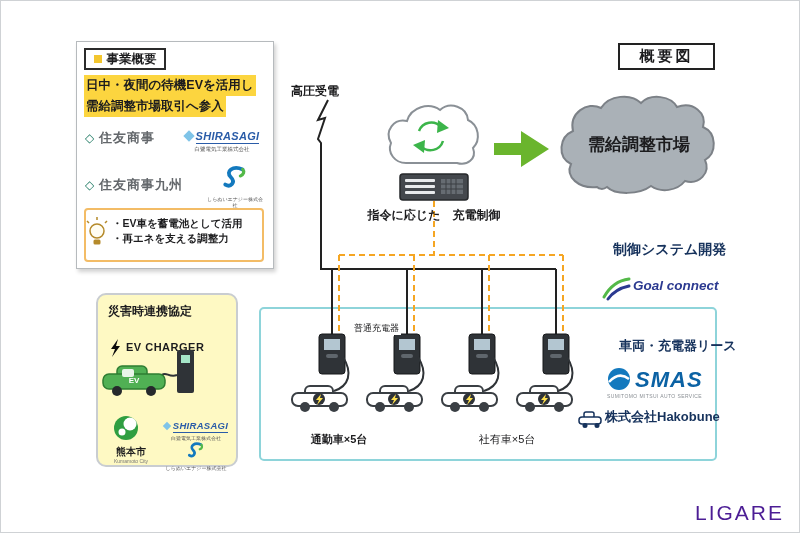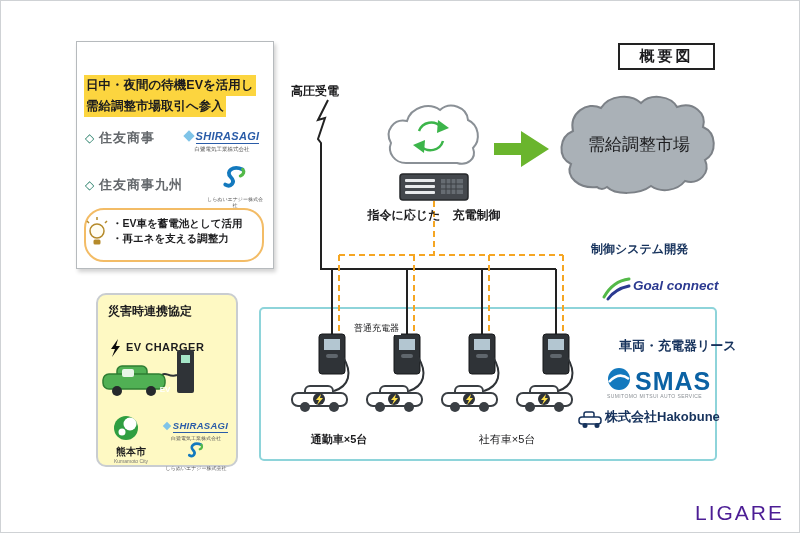--- a/index.html
+++ b/index.html
@@ -13,39 +13,43 @@
         align-items:center;justify-content:center;gap:5px;font-size:12.5px;font-weight:700;box-sizing:border-box;}
   .sq{width:8px;height:8px;background:#f3c62e;display:inline-block;}
   .hl{left:7px;top:33px;font-size:12.5px;font-weight:700;line-height:19px;}
   .hl span{background:#fcd53f;padding:1px 2px;display:inline-block;}
   .igeta{font-size:12px;color:#1f7a63;font-weight:700;}
   .cotext{font-size:13px;font-weight:800;color:#63676b;letter-spacing:1px;}
   .shira-text{font-style:italic;font-weight:800;color:#2a5ca8;border-bottom:1.5px solid #2a5ca8;
         display:inline-block;padding-bottom:1px;letter-spacing:.3px;}
   .diamond{width:8px;height:8px;background:#7fc4e8;display:inline-block;transform:rotate(45deg);margin-right:3px;}
   .subtext{color:#555;margin-top:2px;}
-  .bullets{left:7px;top:166px;width:180px;height:54px;border:2px solid #f3bc66;border-radius:20px;
+  .bullets{left:7px;top:166px;width:180px;height:54px;border:2px solid #f3bc66;border-radius:4px;
         padding:6px 2px 0 26px;font-size:10.5px;line-height:15px;font-weight:600;color:#1d1d1f;box-sizing:border-box;}
   
   .dbox{left:95px;top:292px;width:142px;height:174px;border:2px solid #c9cdd1;border-radius:10px;background:#fef9c3;box-sizing:border-box;}
   
   .bluebox{left:258px;top:306px;width:458px;height:154px;border:2px solid #8ed4da;border-radius:5px;box-sizing:border-box;}
   
   .ovl{left:617px;top:42px;width:97px;height:27px;border:2px solid #222;display:flex;align-items:center;
         justify-content:center;font-size:15px;font-weight:800;letter-spacing:3px;box-sizing:border-box;}
   .navy{color:#16325c;}
   .center{text-align:center;}
   .watermark{left:694px;top:500px;font-size:21px;color:#4c1d95;letter-spacing:2px;}
 </style>
 </head>
 <body>
 
 <div class="canvas">
 
   <div class="abs bbox">
+    <div class="abs bbox-title">
+      <span class="sq"></span>
+      <span>事業概要</span>
+    </div>
     <div class="abs hl">
       <span>日中・夜間の待機EVを活用し</span><br>
       <span>需給調整市場取引へ参入</span>
     </div>
     <span class="abs igeta" style="left:8px;top:89px;">◇</span>
     <span class="abs cotext" style="left:22px;top:87px;">住友商事</span>
     <div class="abs center" style="left:100px;top:84px;width:90px;">
       <span class="diamond"></span><span class="shira-text" style="font-size:11px;">SHIRASAGI</span>
       <div class="subtext" style="font-size:5.5px;">白鷺電気工業株式会社</div>
     </div>
@@ -226,28 +230,28 @@
       <rect x="92.5" y="238.5" width="7" height="5" rx="1.5" fill="#b58a2a"></rect>
     </g>
   </svg>
 
   <div class="abs ovl">
     <span>概要図</span>
   </div>
 
   <div class="abs" style="left:290px;top:82px;font-size:12px;font-weight:600;">高圧受電</div>
   <div class="abs center" style="left:352px;top:206px;width:162px;font-size:12px;font-weight:600;">指令に応じた　充電制御</div>
-  <div class="abs center" style="left:568px;top:132px;width:140px;font-size:17px;font-weight:400;">需給調整市場</div>
-  <div class="abs navy" style="left:590px;top:240px;font-size:12px;font-weight:800;">制御システム開発</div>
+  <div class="abs center" style="left:568px;top:132px;width:140px;font-size:17px;font-weight:700;">需給調整市場</div>
+  <div class="abs navy" style="left:612px;top:240px;font-size:14px;font-weight:800;">制御システム開発</div>
   <div class="abs" style="left:632px;top:277px;font-size:13.5px;font-weight:800;font-style:italic;color:#2b3990;">Goal connect</div>
 
   <div class="abs" style="left:351px;top:321px;font-size:9px;background:#fff;padding:0 2px;">普通充電器</div>
   <div class="abs center" style="left:299px;top:431px;width:78px;font-size:11px;font-weight:600;">通勤車×5台</div>
   <div class="abs center" style="left:467px;top:431px;width:78px;font-size:11px;font-weight:400;">社有車×5台</div>
   <div class="abs navy" style="left:618px;top:336px;font-size:13px;font-weight:800;">車両・充電器リース</div>
-  <div class="abs" style="left:634px;top:366px;font-size:25px;font-weight:800;color:#0b62a4;letter-spacing:1px;">SMAS</div>
+  <div class="abs" style="left:634px;top:366px;font-size:22px;font-weight:800;font-style:italic;color:#0b62a4;letter-spacing:1px;">SMAS</div>
   <div class="abs" style="left:606px;top:392px;font-size:5px;color:#8a8f94;letter-spacing:.4px;">SUMITOMO MITSUI AUTO SERVICE</div>
   <div class="abs navy" style="left:604px;top:407px;font-size:13px;font-weight:800;">株式会社Hakobune</div>
 
-  <div class="abs center" style="left:125px;top:384px;width:16px;font-size:8px;font-weight:800;color:#fff;margin-left:31px;">EV</div>
+  <div class="abs center" style="left:125px;top:375px;width:16px;font-size:8px;font-weight:800;color:#fff;">EV</div>
 
   <div class="abs watermark">LIGARE</div>
 </div>
 
 </body></html>

